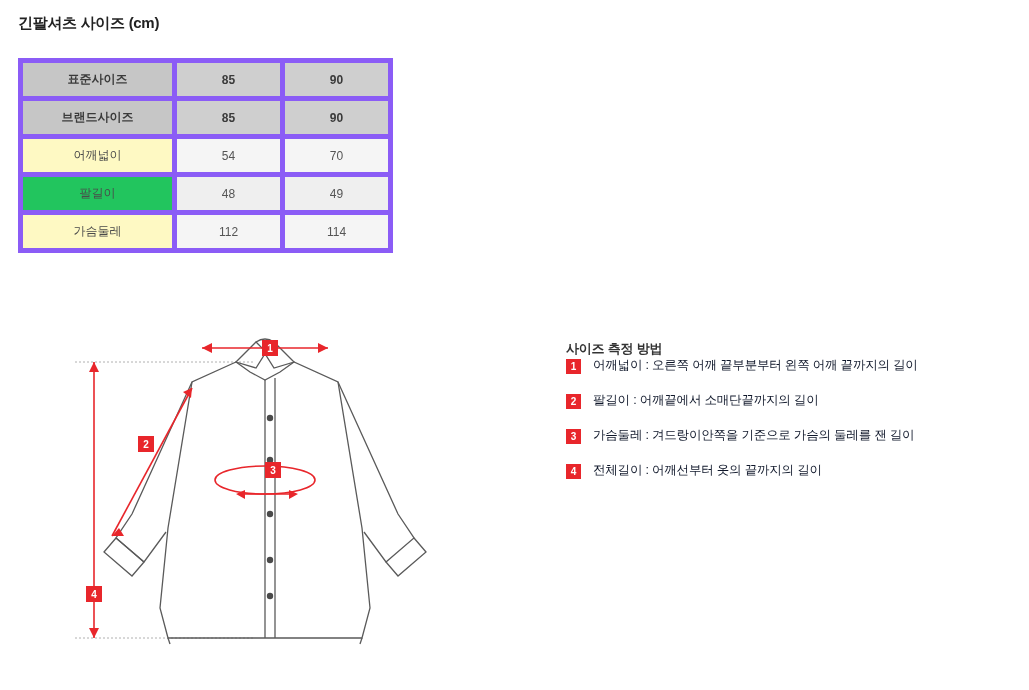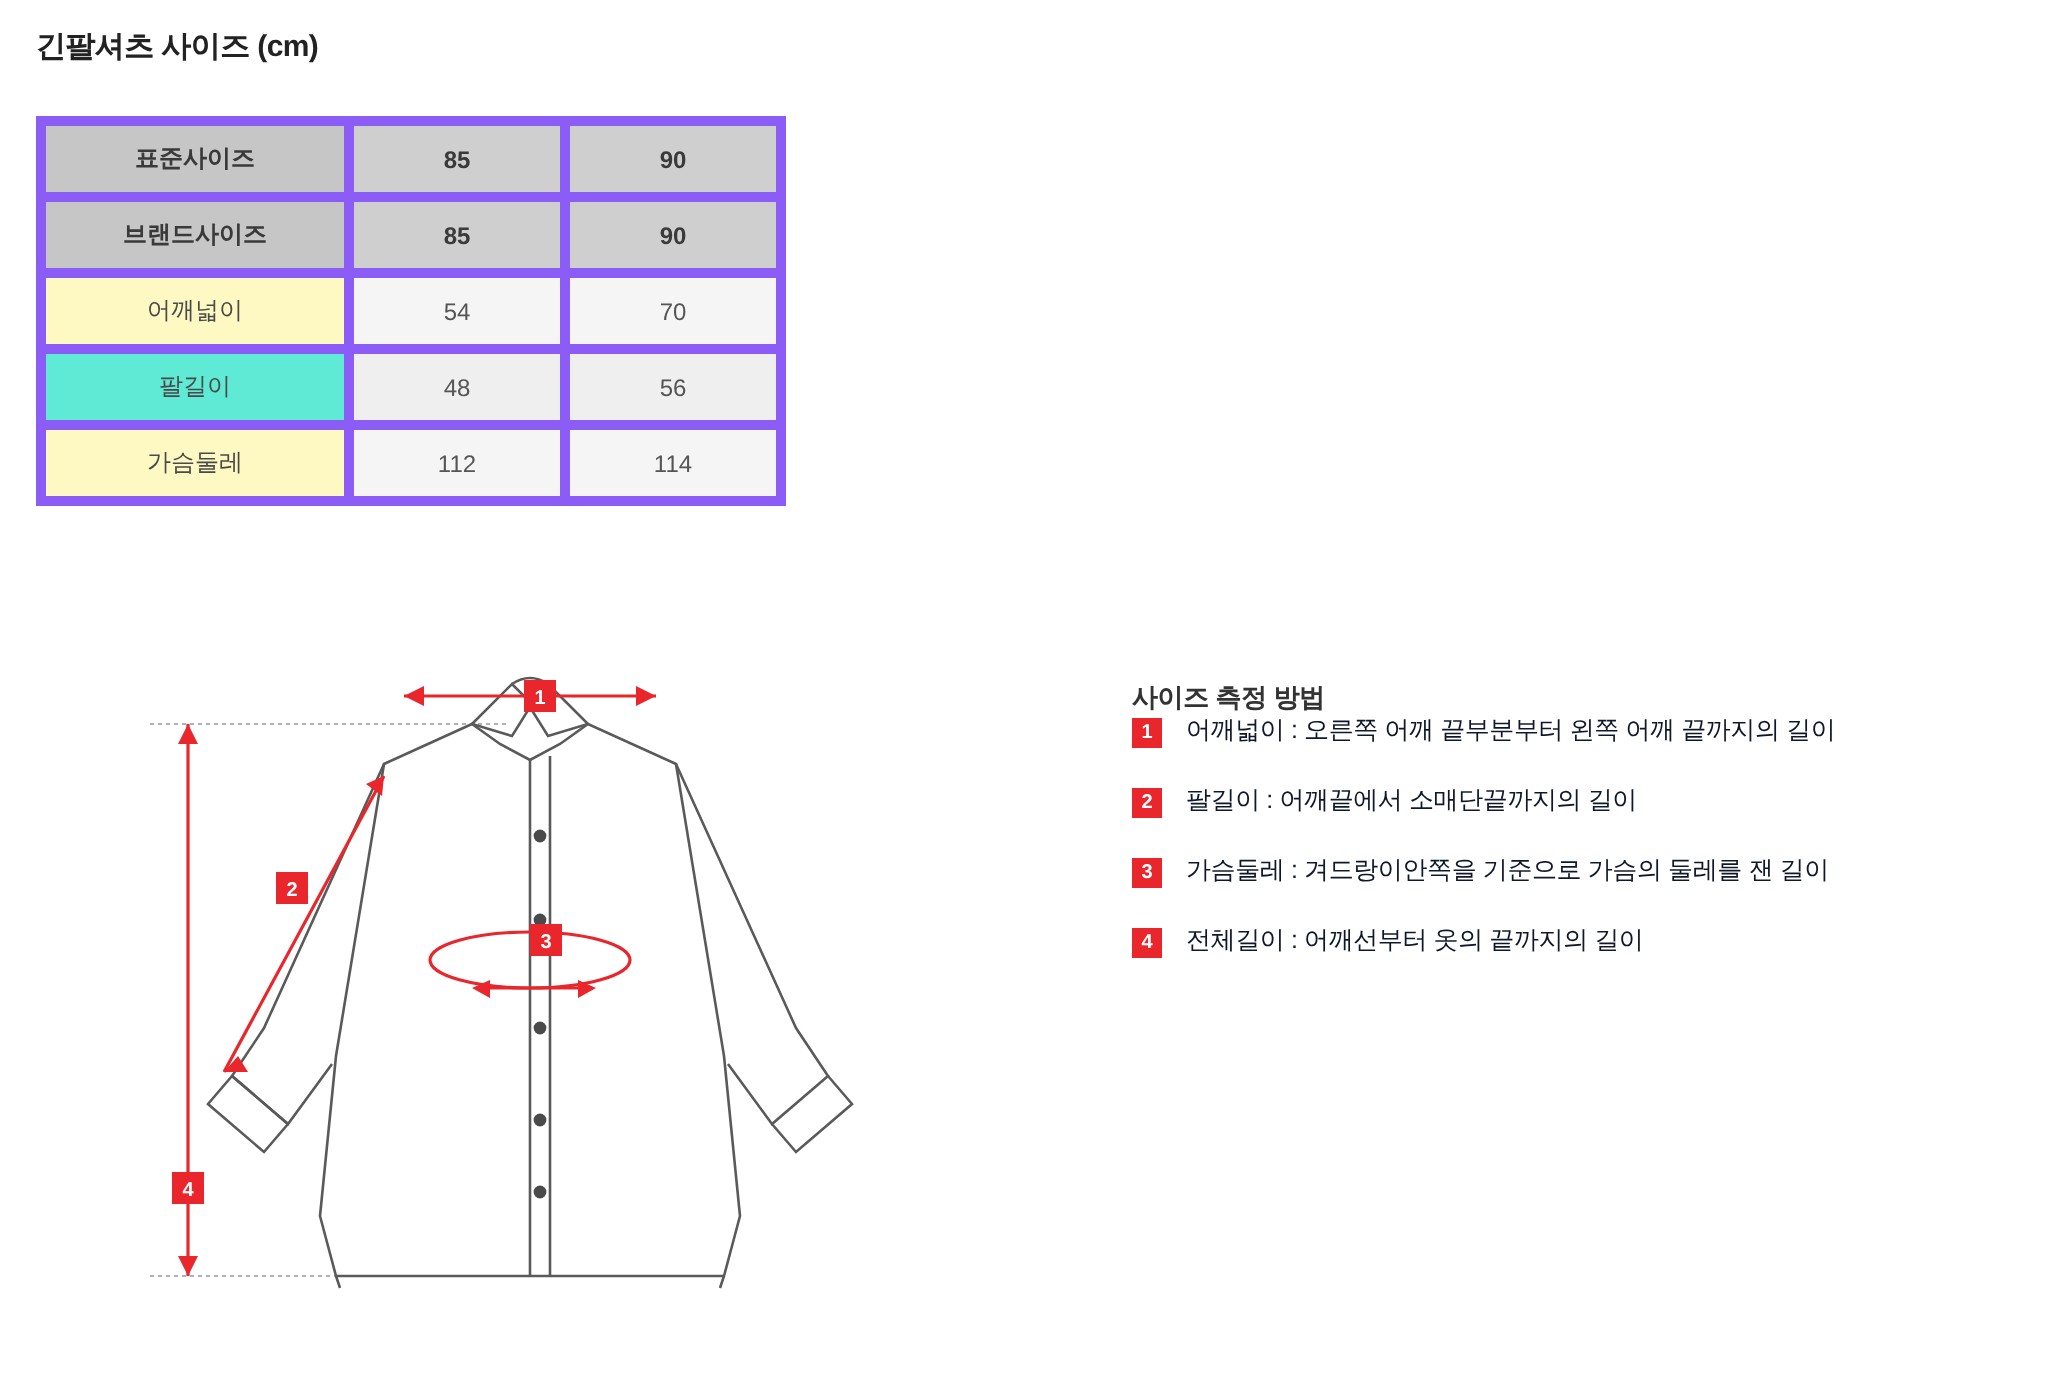--- a/index.html
+++ b/index.html
@@ -50,21 +50,21 @@
     background: #c6c6c6;
   }
   .size-table tr.body td.label {
     background: #fef9c3;
     color: #4a4a4a;
   }
   .size-table tr.body td.val {
     background: #f5f5f5;
     color: #555;
   }
-  .size-table tr.body.alt td.label { background: #5eead4; }
+  .size-table tr.body.alt td.label { background: #22c55e; }
   .size-table tr.body.alt td.val { background: #efefef; }
 
   
   .illustration {
     position: absolute;
     left: 40px; top: 318px;
     width: 480px; height: 350px;
   }
 
   
@@ -135,21 +135,21 @@
         <td>90</td>
       </tr>
       <tr class="body">
         <td class="label">어깨넓이</td>
         <td class="val">54</td>
         <td class="val">70</td>
       </tr>
       <tr class="body alt">
         <td class="label">팔길이</td>
         <td class="val">48</td>
-        <td class="val">56</td>
+        <td class="val">49</td>
       </tr>
       <tr class="body">
         <td class="label">가슴둘레</td>
         <td class="val">112</td>
         <td class="val">114</td>
       </tr>
     </tbody>
   </table>
 
   <div class="illustration">

